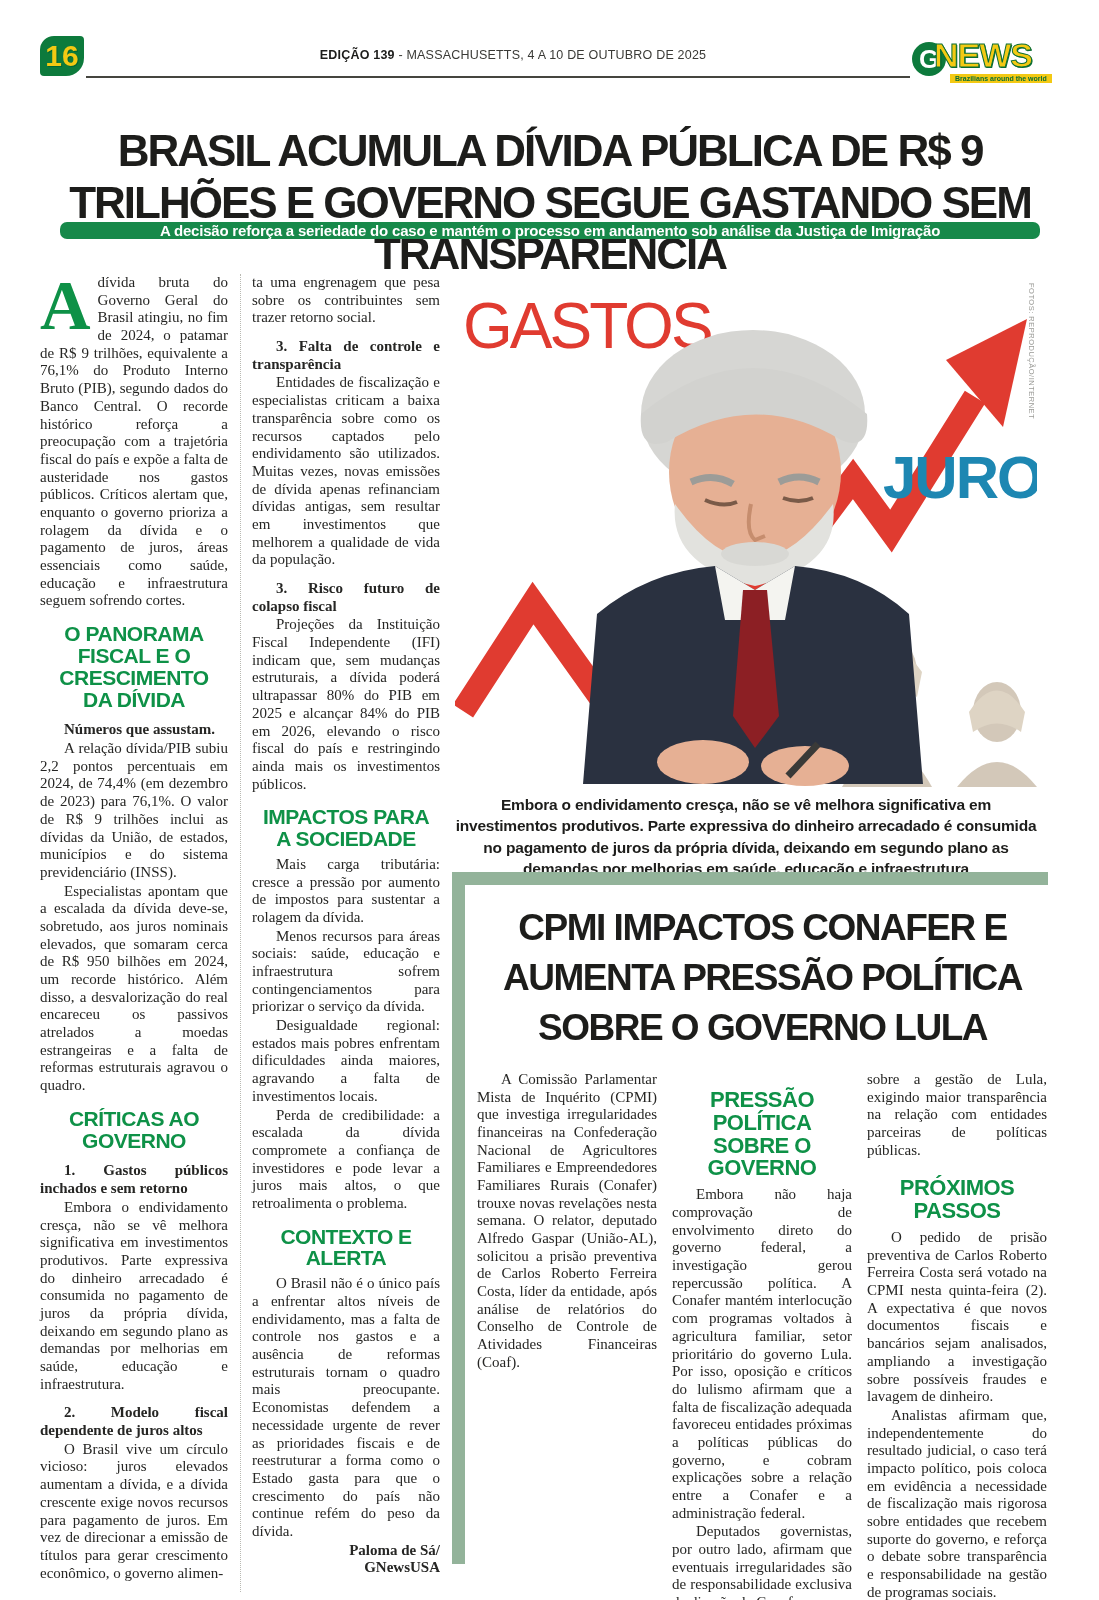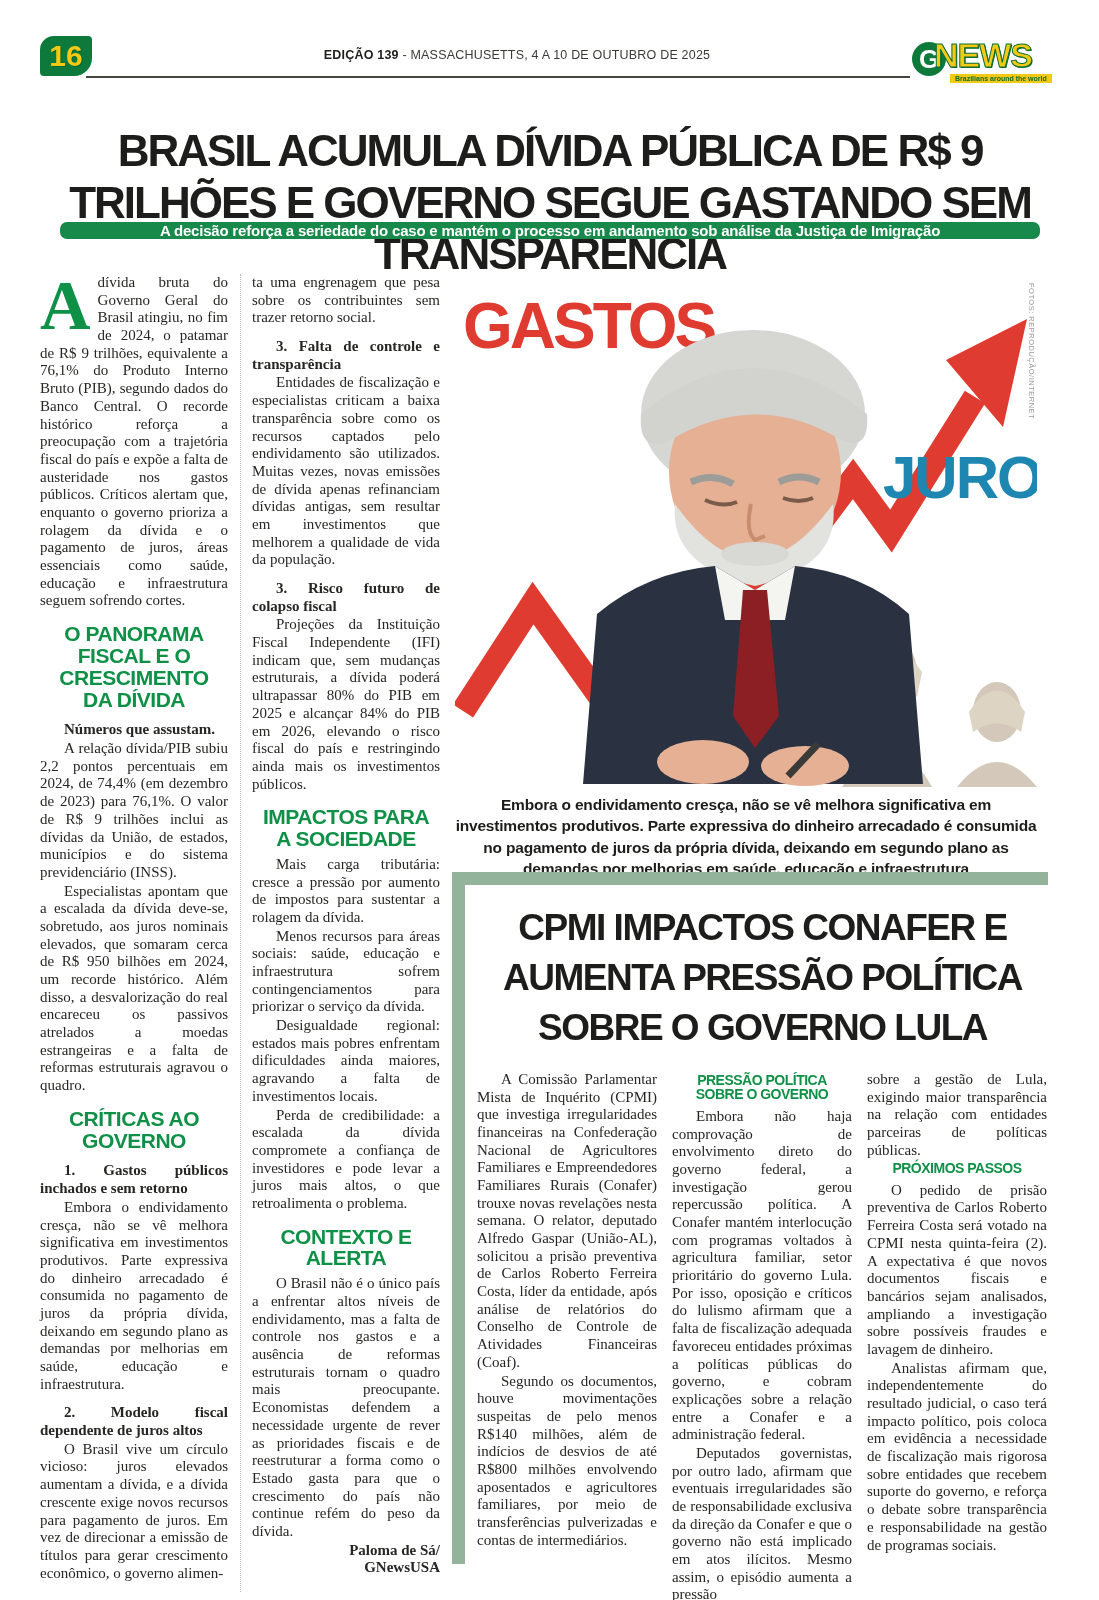--- a/index.html
+++ b/index.html
@@ -2,21 +2,21 @@
 <html style="--badgeGreen: #0d7a3c; --bannerGreen: #17894a; --headingGreen: #0e9147; --logoYellow: #f3c913; --gastosRed: #e03b30; --jurosBlue: #1d87b2; --sage: #93b39a;"><head>
 <meta charset="utf-8">
 <style>
   html,body{margin:0;padding:0;background:#ffffff;}
   body{width:1099px;height:1600px;position:relative;overflow:hidden;
        font-family:"Liberation Serif",serif;color:#262624;}
 
   
   .header{position:absolute;top:36px;left:40px;width:1020px;height:52px;
           display:flex;align-items:flex-start;}
-  .page-badge{width:52px;height:40px;background:var(--badgeGreen);
+  .page-badge{width:44px;height:40px;background:var(--badgeGreen);
           border-radius:14px 4px 18px 4px;display:flex;align-items:center;justify-content:center;
           font-family:"Liberation Sans",sans-serif;font-weight:bold;font-size:30px;color:var(--logoYellow);
           text-shadow:1px 1px 0 #063;z-index:2;}
   .header-rule{position:absolute;left:46px;right:0;top:40px;height:2px;background:#45453f;}
   .edition{flex:1;text-align:center;font-family:"Liberation Sans",sans-serif;font-size:12.5px;
           color:#3a3a36;padding-top:12px;letter-spacing:.2px;}
   .edition b{color:#1d1d1b;padding-left:32px;}
   .logo{position:relative;width:150px;height:52px;z-index:2;background:#fff;}
   .logo-g{position:absolute;left:2px;top:6px;width:34px;height:34px;border-radius:50%;
           background:var(--badgeGreen);color:#fff;font-family:"Liberation Sans",sans-serif;
@@ -46,21 +46,21 @@
   .para.noindent{text-indent:0;}
   .para.boldp{font-weight:bold;margin-top:11px;}
   .col-heading{font-family:"Liberation Sans",sans-serif;font-weight:800;color:var(--headingGreen);
           text-align:center;font-size:21px;line-height:1.04;letter-spacing:-0.5px;margin:13px 6px 6px;}
   .byline{text-align:right;font-weight:bold;white-space:pre-line;margin-top:1px;}
   .dropcap{float:left;font-weight:bold;font-size:70px;line-height:.78;color:var(--headingGreen);
           margin:5px 7px 0 0;font-family:"Liberation Serif",serif;}
 
   
   .photo{position:absolute;top:275px;left:455px;width:582px;height:512px;background:#fff;overflow:hidden;}
-  .gastos{position:absolute;left:8px;top:14px;font-family:"Liberation Sans",sans-serif;font-weight:700;
+  .gastos{position:absolute;left:8px;top:14px;font-family:"Liberation Sans",sans-serif;font-weight:400;
           font-size:64px;letter-spacing:-3px;color:var(--gastosRed);}
   .juros{position:absolute;left:428px;top:168px;font-family:"Liberation Sans",sans-serif;font-weight:800;
           font-size:60px;letter-spacing:-2px;color:var(--jurosBlue);}
   .arrow-svg{position:absolute;left:0;top:0;}
   .lula-svg{position:absolute;left:128px;top:36px;}
   .bg-figs{position:absolute;right:0;bottom:0;opacity:.6;}
   .photo-credit{position:absolute;right:1px;top:8px;writing-mode:vertical-rl;font-family:"Liberation Sans",sans-serif;
           font-size:7.5px;color:#9a9a96;letter-spacing:.5px;}
 
   .caption{position:absolute;top:794px;left:450px;width:592px;text-align:center;
@@ -69,21 +69,21 @@
 
   
   .article2{position:absolute;top:872px;left:452px;width:596px;height:692px;
           border-top:13px solid var(--sage);border-left:13px solid var(--sage);
           padding:10px 0 0 12px;box-sizing:border-box;}
   .headline2{text-align:center;font-family:"Liberation Sans",sans-serif;font-weight:800;
           font-size:37px;line-height:1.35;letter-spacing:-1.5px;color:#1d1d1b;margin:8px 4px 18px;}
   .a2-cols{display:flex;}
   .a2-col{width:180px;font-size:15px;line-height:1.18;}
   .a2-col + .a2-col{margin-left:15px;}
-  .a2-col .col-heading{font-size:14px;margin-top:2px;}
+  .a2-col .col-heading{font-size:22px;margin-top:18px;}
 </style>
 </head>
 <body>
 
 <div class="header">
   <div class="header-rule"></div>
   <div class="page-badge">16</div>
   <div class="edition"><b>EDIÇÃO 139</b><span> - MASSACHUSETTS, 4 A 10 DE OUTUBRO DE 2025</span></div>
   <div class="logo">
     <div class="logo-g">G</div>
@@ -164,21 +164,20 @@
   <div class="photo-credit">FOTOS: REPRODUÇÃO/INTERNET</div>
 </div>
 
 <div class="caption">Embora o endividamento cresça, não se vê melhora significativa em investimentos produtivos. Parte expressiva do dinheiro arrecadado é consumida no pagamento de juros da própria dívida, deixando em segundo plano as demandas por melhorias em saúde, educação e infraestrutura</div>
 
 <div class="article2">
   <h2 class="headline2">CPMI IMPACTOS CONAFER E AUMENTA PRESSÃO POLÍTICA SOBRE O GOVERNO LULA</h2>
   <div class="a2-cols">
     <div class="a2-col">
         <p class="para">A Comissão Parlamentar Mista de Inquérito (CPMI) que investiga irregularidades financeiras na Confederação Nacional de Agricultores Familiares e Empreendedores Familiares Rurais (Conafer) trouxe novas revelações nesta semana. O relator, deputado Alfredo Gaspar (União-AL), solicitou a prisão preventiva de Carlos Roberto Ferreira Costa, líder da entidade, após análise de relatórios do Conselho de Controle de Atividades Financeiras (Coaf).</p>
-        <p class="para">Segundo os documentos, houve movimentações suspeitas de pelo menos R$140 milhões, além de indícios de desvios de até R$800 milhões envolvendo aposentados e agricultores familiares, por meio de transferências pulverizadas e contas de intermediários.</p>
       </div>
     <div class="a2-col">
         <h3 class="col-heading">PRESSÃO POLÍTICA SOBRE O GOVERNO</h3>
         <p class="para">Embora não haja comprovação de envolvimento direto do governo federal, a investigação gerou repercussão política. A Conafer mantém interlocução com programas voltados à agricultura familiar, setor prioritário do governo Lula. Por isso, oposição e críticos do lulismo afirmam que a falta de fiscalização adequada favoreceu entidades próximas a políticas públicas do governo, e cobram explicações sobre a relação entre a Conafer e a administração federal.</p>
         <p class="para">Deputados governistas, por outro lado, afirmam que eventuais irregularidades são de responsabilidade exclusiva da direção da Conafer e que o governo não está implicado em atos ilícitos. Mesmo assim, o episódio aumenta a pressão</p>
       </div>
     <div class="a2-col">
         <p class="para noindent">sobre a gestão de Lula, exigindo maior transparência na relação com entidades parceiras de políticas públicas.</p>
         <h3 class="col-heading">PRÓXIMOS PASSOS</h3>
         <p class="para">O pedido de prisão preventiva de Carlos Roberto Ferreira Costa será votado na CPMI nesta quinta-feira (2). A expectativa é que novos documentos fiscais e bancários sejam analisados, ampliando a investigação sobre possíveis fraudes e lavagem de dinheiro.</p>

